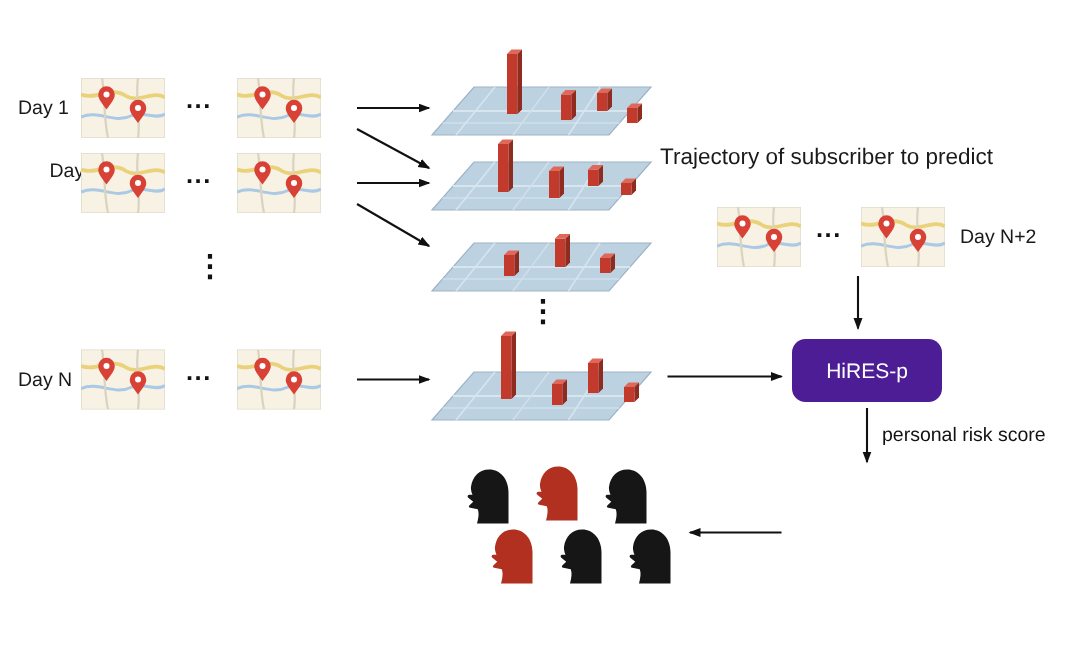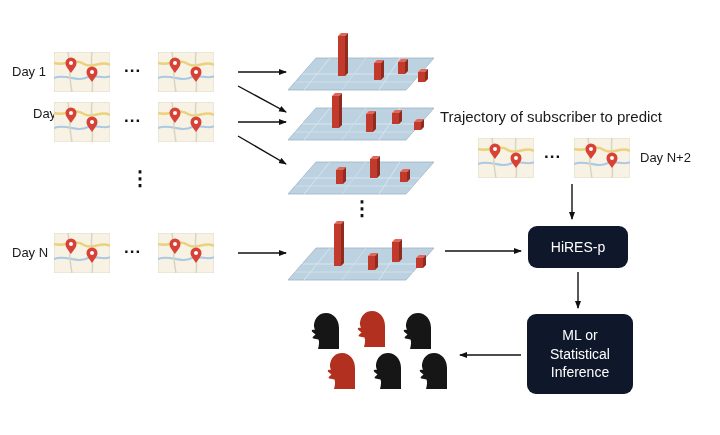--- a/index.html
+++ b/index.html
@@ -8,21 +8,21 @@
   .canvas { position:relative; width:720px; height:435px; background:#ffffff; overflow:hidden; }
   .abs { position:absolute; }
   .title { font-size:15px; color:#1a1a1a; white-space:nowrap; }
   .title-center { text-align:center; }
   .day-label { font-size:13px; color:#1a1a1a; white-space:nowrap; }
   .hdots { font-size:17px; font-weight:bold; letter-spacing:1px; color:#111; line-height:1; }
   .vdots { font-size:20px; font-weight:bold; color:#111; line-height:1; }
   .thumb { display:block; width:56px; height:40px; }
   .risk-map { display:block; width:175px; height:80px; }
   .process-box {
-    background:#0f172a; color:#ffffff; border-radius:9px;
+    background:#4c1d95; color:#ffffff; border-radius:9px;
     display:flex; align-items:center; justify-content:center;
     text-align:center; font-size:14px; line-height:1.35; padding:4px;
   }
   .edge-label { font-size:13px; color:#111; white-space:nowrap; }
   .head { display:block; width:34px; height:38px; color:#161616; }
   .head[data-color="red"] { color:#b1301f; }
   .head[data-color="black"] { color:#161616; }
   svg.overlay { position:absolute; left:0; top:0; pointer-events:none; }
 </style>
 </head>
@@ -54,21 +54,21 @@
       <path d="M114,46 L93,78" stroke="#d8e5ee" stroke-width="1"></path>
     </symbol>
     <symbol id="head-shape" viewBox="0 0 34 38">
       <path fill="currentColor" d="M 20 1 C 28 1 33 8 33 16 C 33 21 33 27 33 37 L 12 37 C 13 33 13.5 30 12.5 27.5 L 7.5 26.5 C 6.5 26.3 6.3 25.5 7 24.8 L 9.5 22.5 L 6.2 19.8 C 5.3 19 5.8 17.8 6.8 17.8 L 9 17.8 C 8.2 16 7.8 14 8 12.5 C 9 5.5 13.5 1 20 1 Z"></path>
     </symbol>
   </defs>
 </svg>
 
 <div class="canvas">
 
-  <div class="abs title" style="left:440px; top:108px;">Trajectory of subscriber to predict</div>
+  <div class="abs title" style="left:440px; top:96px;">Trajectory of subscriber to predict</div>
 
   <div class="abs day-label" style="left:12px; top:64px;">Day 1</div>
   <svg class="abs thumb" style="left:54px; top:52px;">
       <use href="#map-thumb"></use>
     </svg>
   <div class="abs hdots" style="left:124px; top:58px;">...</div>
   <svg class="abs thumb" style="left:158px; top:52px;">
       <use href="#map-thumb"></use>
     </svg>
 
@@ -166,22 +166,22 @@
   <svg class="abs thumb" style="left:478px; top:138px;">
       <use href="#map-thumb"></use>
     </svg>
   <div class="abs hdots" style="left:544px; top:144px;">...</div>
   <svg class="abs thumb" style="left:574px; top:138px;">
       <use href="#map-thumb"></use>
     </svg>
   <div class="abs day-label" style="left:640px; top:150px;">Day N+2</div>
 
   <div class="abs process-box" style="left:528px; top:226px; width:100px; height:42px;">HiRES-p</div>
-  <div class="abs process-box" style="left:527px; top:314px; width:106px; height:80px;">ML or Statistical Inference</div>
-
+
+  <div class="abs edge-label" style="left:588px; top:282px;">personal risk score</div>
 
   <svg class="abs head" style="left:306px; top:312px;" data-color="black">
       <use href="#head-shape"></use>
     </svg>
   <svg class="abs head" style="left:352px; top:310px;" data-color="red">
       <use href="#head-shape"></use>
     </svg>
   <svg class="abs head" style="left:398px; top:312px;" data-color="black">
       <use href="#head-shape"></use>
     </svg>

